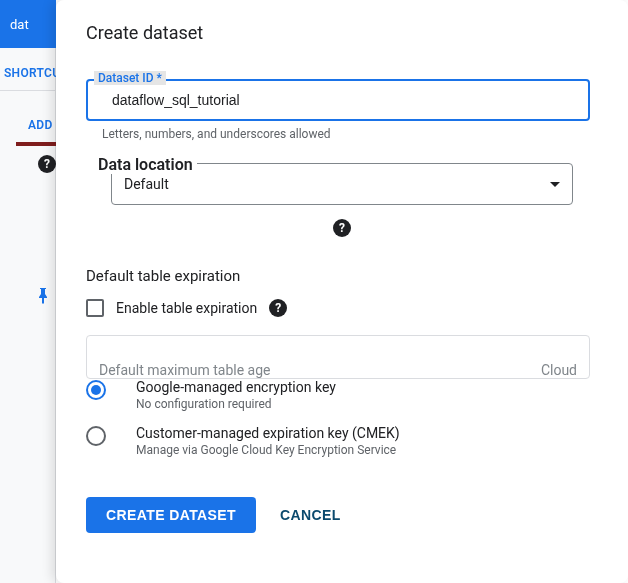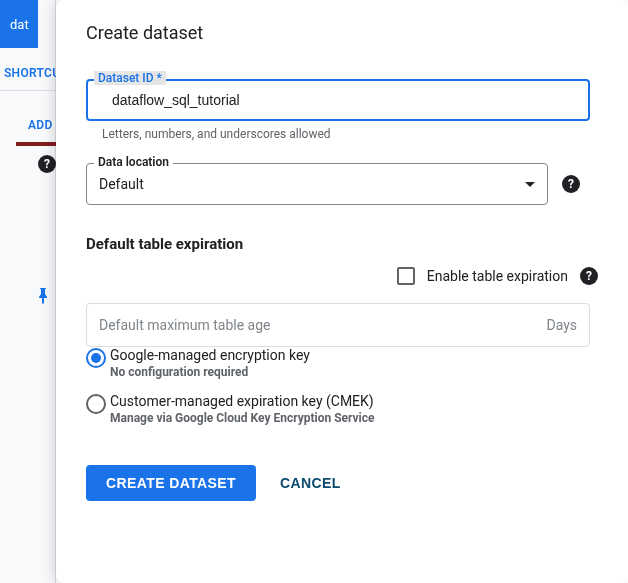--- a/index.html
+++ b/index.html
@@ -17,21 +17,21 @@
       position: absolute;
       left: 0; top: 0;
       width: 56px;
       height: 100%;
       background: #f8f9fa;
       border-right: 1px solid #dadce0;
     }
     .bg-topbar {
       position: absolute;
       left: 0; top: 0;
-      width: 38px;
+      width: 56px;
       height: 48px;
       background: #1a73e8;
       color: #fff;
       display: flex;
       align-items: center;
       padding-left: 10px;
       font-size: 13px;
       overflow: hidden;
     }
     .bg-shortcut {
@@ -123,79 +123,78 @@
     }
     .location-group {
       position: relative;
     }
     .location-label {
       position: absolute;
       top: -8px;
       left: 8px;
       background: #fff;
       padding: 0 4px;
-      font-size: 12px;
+      font-size: 16px;
       color: #202124;
       font-weight: 600;
     }
     .select-box {
       width: 462px;
       height: 42px;
       border: 1px solid #80868b;
       border-radius: 4px;
       padding: 0 12px;
       display: flex;
       align-items: center;
       justify-content: space-between;
       cursor: pointer;
     }
-    .location-row { display: flex; align-items: center; gap: 14px; }
+    .location-row { display: flex; align-items: center; gap: 14px; flex-direction: column; }
     .dropdown-arrow {
       width: 0; height: 0;
       border-left: 5px solid transparent;
       border-right: 5px solid transparent;
       border-top: 5px solid #202124;
     }
     .section-title {
       font-size: 15px;
-      font-weight: 700;
+      font-weight: 400;
       color: #202124;
       margin-top: 30px;
       margin-bottom: 14px;
     }
     .checkbox-row {
       display: flex;
       align-items: center;
       gap: 12px;
       margin-bottom: 18px;
-      justify-content: flex-end;
     }
     .checkbox {
       width: 18px;
       height: 18px;
       border: 2px solid #5f6368;
       border-radius: 2px;
       cursor: pointer;
     }
     .disabled-input {
       width: 504px;
       height: 44px;
       border: 1px solid #dadce0;
       border-radius: 4px;
       padding: 0 12px;
       display: flex;
-      align-items: center;
+      align-items: flex-end;
       justify-content: space-between;
       color: #80868b;
       background: #fff;
     }
     .radio-row {
       display: flex;
       align-items: flex-start;
-      gap: 4px;
+      gap: 30px;
       margin-bottom: 14px;
     }
     .radio {
       width: 20px; height: 20px;
       border-radius: 50%;
       border: 2px solid #5f6368;
       flex-shrink: 0;
       margin-top: 1px;
       cursor: pointer;
       position: relative;
@@ -205,21 +204,21 @@
     }
     .radio.selected::after {
       content: '';
       position: absolute;
       top: 3px; left: 3px;
       width: 10px; height: 10px;
       border-radius: 50%;
       background: #1a73e8;
     }
     .radio-label { font-size: 14px; color: #202124; }
-    .radio-sub { font-size: 12px; color: #5f6368; margin-top: 2px; font-weight: bold; }
+    .radio-sub { font-size: 12px; color: #5f6368; margin-top: 2px; }
     .button-row {
       margin-top: 40px;
       display: flex;
       align-items: center;
       gap: 24px;
     }
     .btn-primary {
       background: #1a73e8;
       color: #fff;
       border: none;
@@ -293,21 +292,21 @@
   </div>
 
   <div class="section-title">Default table expiration</div>
   <div class="checkbox-row">
     <div class="checkbox"></div>
     <span>Enable table expiration</span>
     <span class="help-icon">?</span>
   </div>
   <div class="disabled-input">
     <span>Default maximum table age</span>
-    <span>Days</span>
+    <span>Cloud</span>
   </div>
 
 
   <div class="radio-row">
     <div class="radio selected"></div>
     <div>
       <div class="radio-label">Google-managed encryption key</div>
       <div class="radio-sub">No configuration required</div>
     </div>
   </div>

